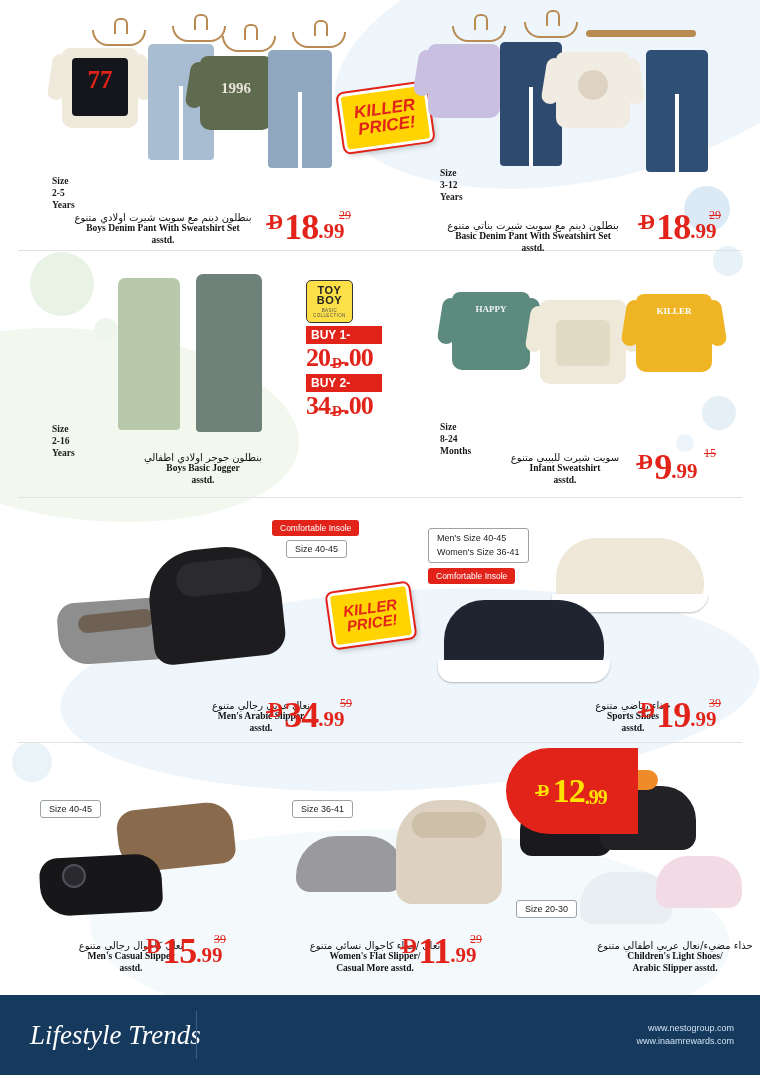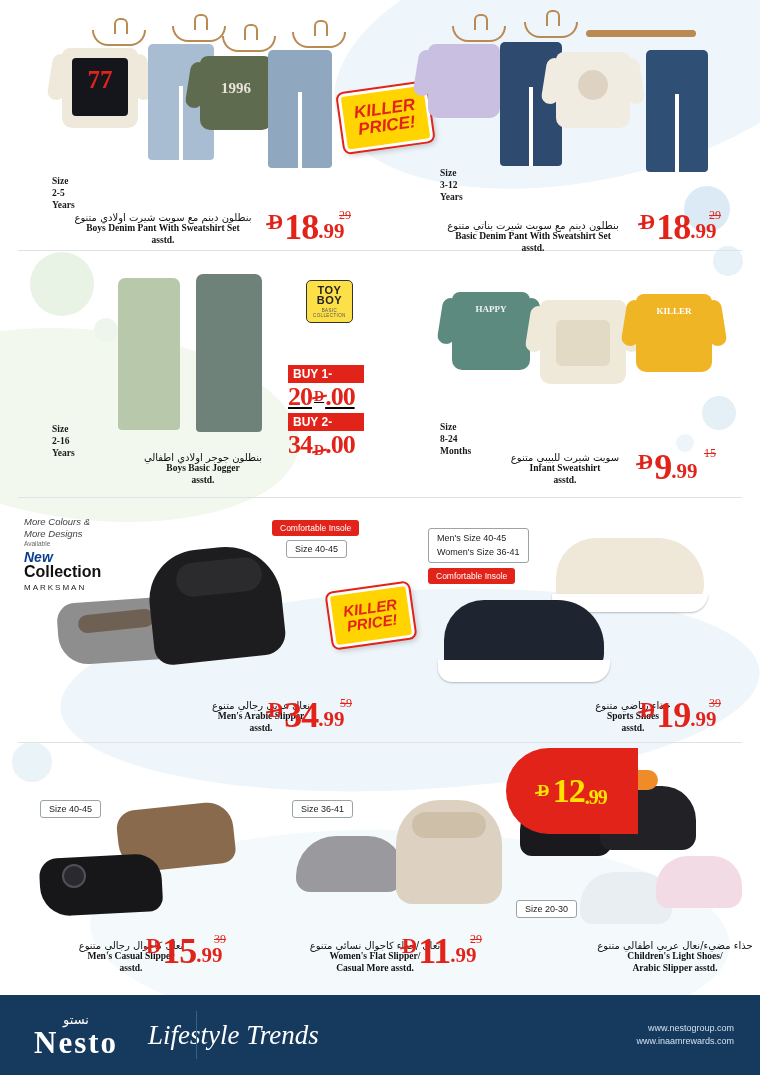--- a/index.html
+++ b/index.html
@@ -419,23 +419,23 @@
     </div>
     <div style="position:absolute; left:196px; top:274px; width:66px; height:158px; background:#6f8279; border-radius:7px 7px 4px 4px;">
       <div class="leg-gap" style="top:45%"></div>
     </div>
 
     <div class="toyboy" style="left:306px; top:280px;">
       <div class="t1">TOY BOY</div>
       <div class="t2">BASIC COLLECTION</div>
     </div>
 
-    <div class="buybox" style="left:288px; top:326px;margin-top:39px;">
+    <div class="buybox" style="left:306px; top:326px;">
       <div class="buyrow">BUY 1-</div>
-      <div style="display:flex; align-items:center; margin-top:1px;text-decoration:underline;">
+      <div style="display:flex; align-items:flex-end; margin-top:1px;">
         <span class="buyprice">20</span>
         <span class="dirham" style="font-size:14px; margin-left:2px;">D</span>
         <span class="buyprice small">.00</span>
       </div>
       <div class="buyrow" style="margin-top:3px;">BUY 2-</div>
       <div style="display:flex; align-items:flex-end; margin-top:1px;">
         <span class="buyprice">34</span>
         <span class="dirham" style="font-size:14px; margin-left:2px;">D</span>
         <span class="buyprice small">.00</span>
       </div>
@@ -475,28 +475,20 @@
     </div>
 
     <div class="pr-old" style="left:704px; top:446px;">15</div>
     <div class="price-wrap" style="left:638px; top:452px;">
       <div class="dirham">D</div>
       <div class="pr-int">9</div>
       <div class="pr-dec">.99</div>
     </div>
   </div>
 
-  <div class="mark">
-    <div class="m1">More Colours &amp;</div>
-    <div class="m1">More Designs</div>
-    <div class="m2">Available</div>
-    <div class="m3">New</div>
-    <div class="m4">Collection</div>
-    <div class="m5">MARKSMAN</div>
-  </div>
 
   <div class="prod">
     <div class="tag-red" style="left:272px; top:520px;">Comfortable Insole</div>
     <div class="size-box" style="left:286px; top:540px;">Size 40-45</div>
 
     <div class="slipper" style="left:58px; top:600px; width:120px; height:62px; background:#8e8e8e; transform:rotate(-4deg);"></div>
     <div style="position:absolute; left:78px; top:612px; width:76px; height:18px; background:#6e6154; border-radius:10px; transform:rotate(-6deg);"></div>
     <div class="slipper" style="left:150px; top:548px; width:132px; height:112px; background:#1d1d1f; border-radius:50px 56px 22px 18px; transform:rotate(-6deg);"></div>
     <div style="position:absolute; left:176px; top:560px; width:86px; height:34px; background:#2b2b2e; border-radius:30px; transform:rotate(-6deg);"></div>
 
@@ -609,24 +601,20 @@
 
   <div class="deal-burst">
     <span class="cur">D</span>
     <span class="dp">
       <span>12</span>
         <span class="dd">.99</span>
     </span>
   </div>
 
   <div class="footer">
-    <div class="logo">
-      <div class="ar">نستو</div>
-      <div class="en">Nesto</div>
-    </div>
     <div class="footer-sep"></div>
     <div class="tagline">Lifestyle Trends</div>
     <div class="sites">
       <div>www.nestogroup.com</div>
       <div>www.inaamrewards.com</div>
     </div>
   </div>
 
 </div>
 

